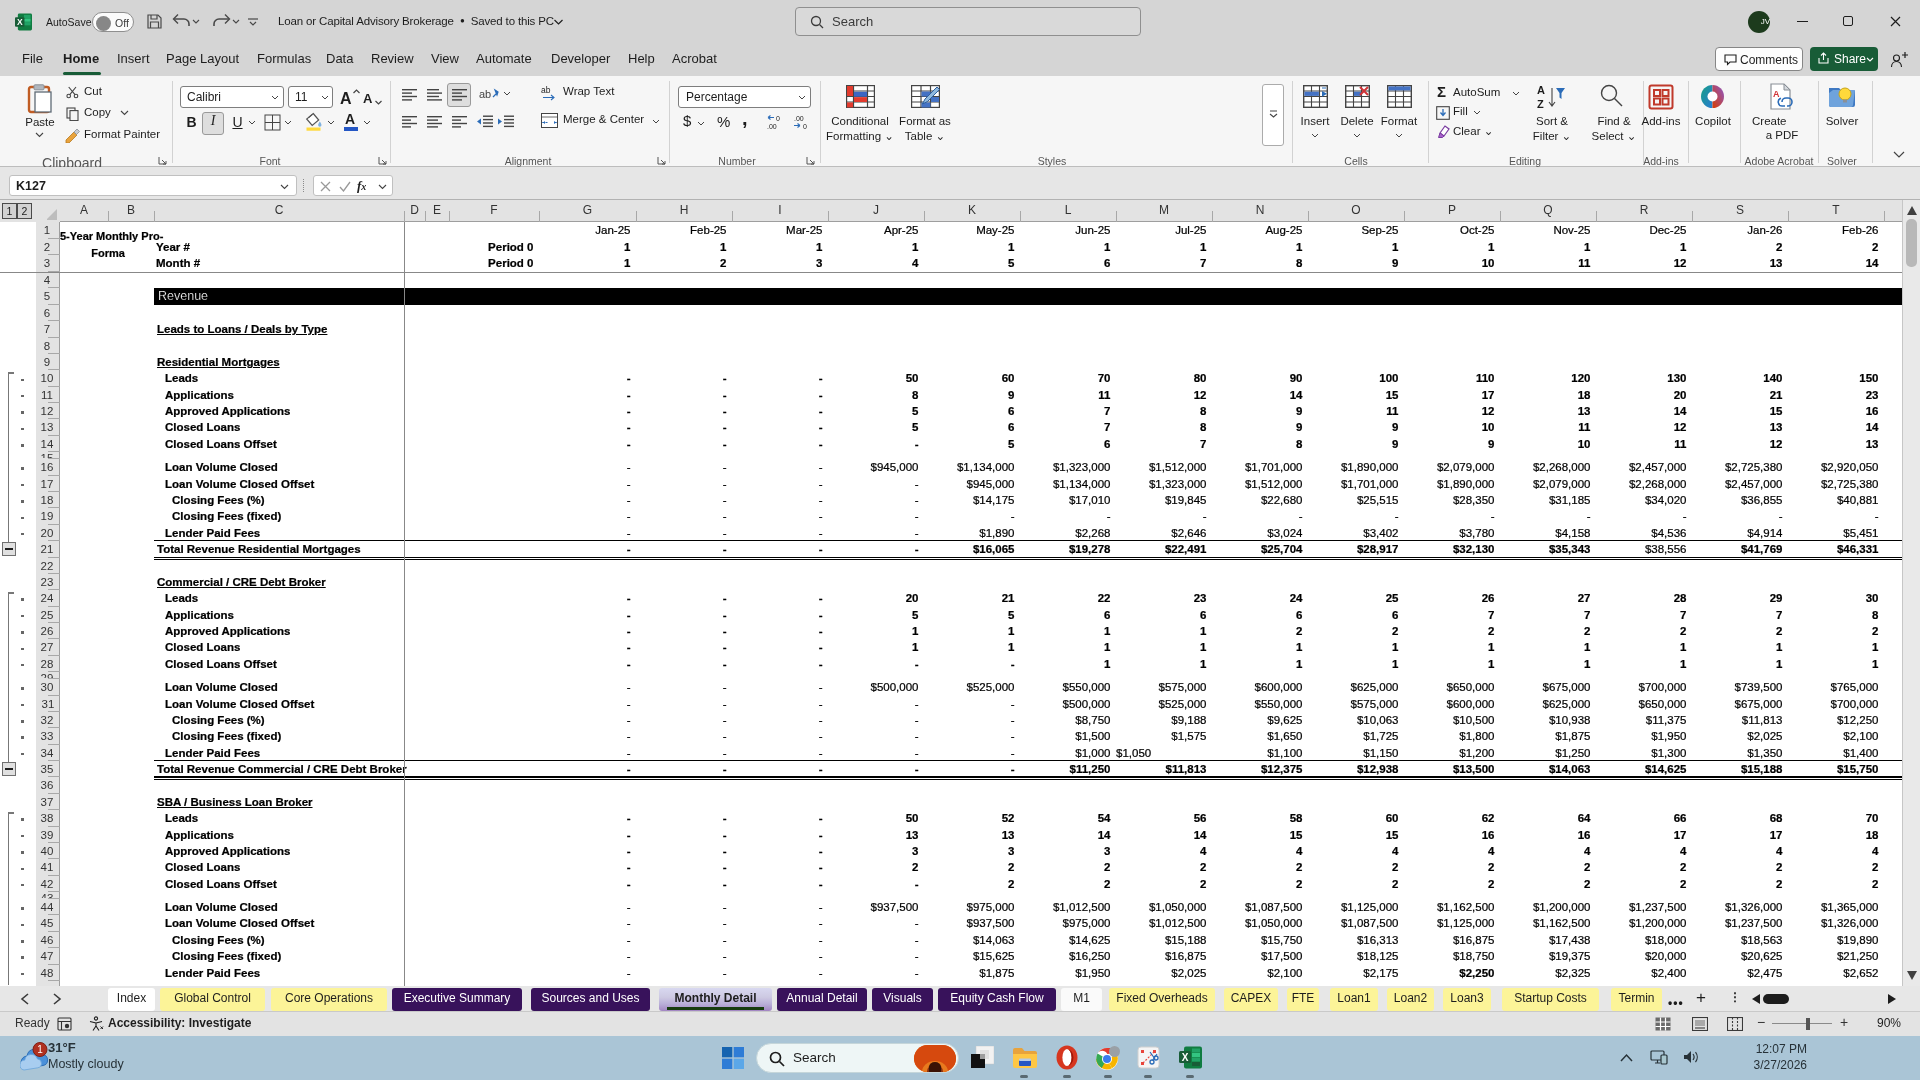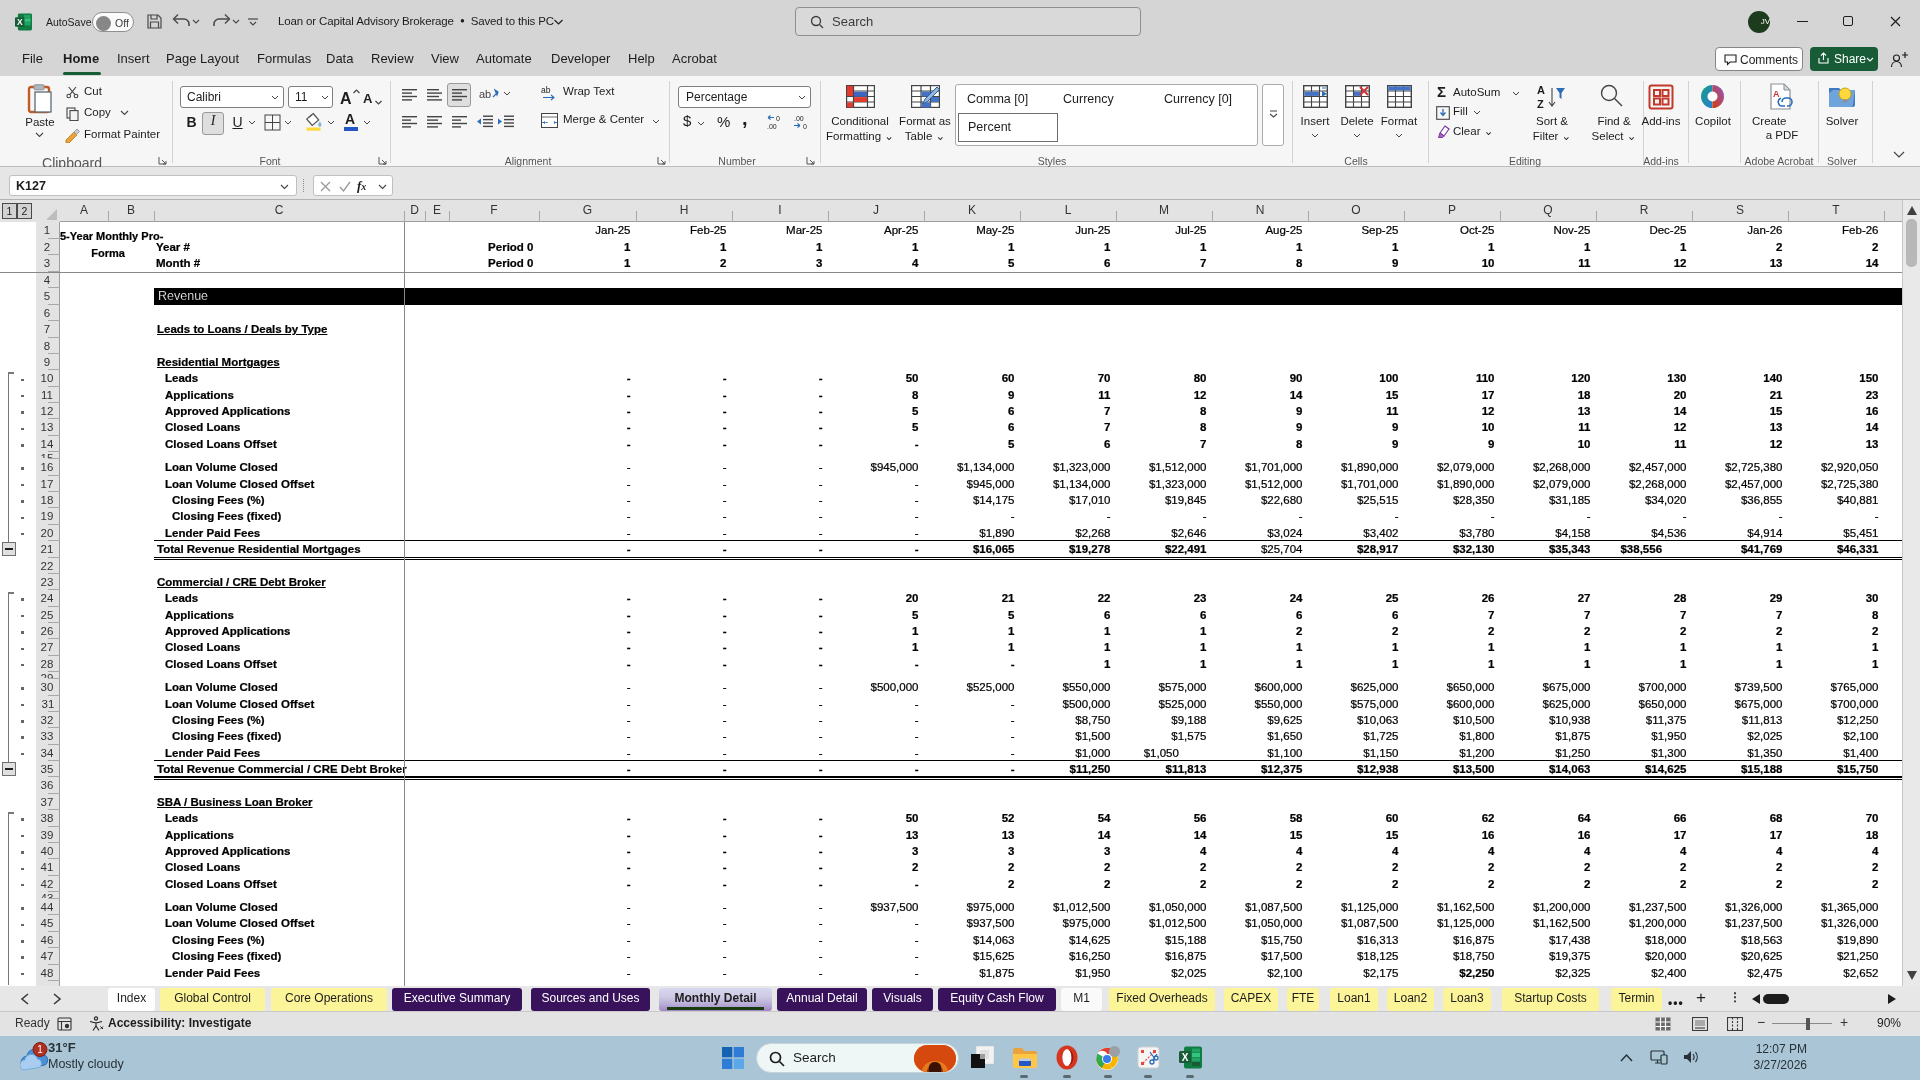--- a/index.html
+++ b/index.html
@@ -305,28 +305,20 @@
 <svg class="ic" style="left:911px;top:9px" width="29" height="23" viewBox="0 0 29 23">
 <rect x="0.5" y="0.5" width="28" height="22" fill="#fff" stroke="#444" stroke-width="1.4"></rect>
 <path d="M0.5 6 h28 M0.5 11.5 h28 M0.5 17 h28 M10 0.5 v22 M19.5 0.5 v22" stroke="#444" stroke-width="1.2"></path>
 <rect x="10.5" y="6.5" width="9" height="5" fill="#4472c4"></rect>
       <rect x="20" y="12" width="8" height="5" fill="#4472c4"></rect>
 <rect x="10.5" y="17.5" width="9" height="5" fill="#4472c4"></rect>
 <path d="M26 2 L14 14 l-2.5 5 5-2.5 L28.5 4.5z" fill="#8fb8dc" stroke="#2d5f9e" stroke-width="1"></path>
     </svg>
 <div class="ab" style="left:875px;top:39px;width:100px;text-align:center;font-size:11.5px;color:#1d1d1d">Format as</div>
 <div class="ab" style="left:875px;top:53px;width:100px;text-align:center;font-size:11.5px;color:#1d1d1d">Table ⌄</div>
-<div class="ab" style="left:955px;top:8px;width:303px;height:62px;background:#fff;border:1px solid #ababab;border-radius:3px">
-      <div class="ab" style="left:11px;top:7px;font-size:12.5px;color:#1d1d1d">Comma [0]</div>
-      <div class="ab" style="left:107px;top:7px;font-size:12.5px;color:#1d1d1d">Currency</div>
-      <div class="ab" style="left:208px;top:7px;font-size:12.5px;color:#1d1d1d">Currency [0]</div>
-      <div class="ab" style="left:2px;top:28px;width:100px;height:29px;border:1px solid #6e6e6e;background:#fff">
-        <div class="ab" style="left:9px;top:6px;font-size:12.5px;color:#1d1d1d">Percent</div>
-      </div>
-    </div>
 <div class="ab" style="left:1262px;top:8px;width:22px;height:62px;background:#fff;border:1px solid #ababab;border-radius:3px">
       <svg class="ic" style="left:6px;top:24px" width="9" height="12" viewBox="0 0 9 12" fill="none" stroke="#444" stroke-width="1.1">
         <path d="M1 1 h7 M1 4 l3.5 3 L8 4" transform="translate(0,1)"></path>
       </svg>
     </div>
 <div class="ab" style="left:992px;top:79px;width:120px;text-align:center;font-size:10.5px;color:#555">Styles</div>
 <div class="ab" style="left:1292px;top:5px;width:1px;height:82px;background:#d2d2d2"></div>
 <svg class="ic" style="left:1303px;top:9px" width="25" height="23" viewBox="0 0 25 23">
 <rect x="0.7" y="0.7" width="23.6" height="21.6" fill="#fff" stroke="#444" stroke-width="1.4"></rect>
 <path d="M0.7 6 h23.6 M0.7 11.5 h23.6 M0.7 17 h23.6 M8.5 0.7 v21.6 M16.5 0.7 v21.6" stroke="#444" stroke-width="1.1"></path>
@@ -857,25 +849,25 @@
 <div class="ab" style="left:1632px;top:302.7px;width:90.5px;height:16.4px;line-height:16.4px;font-size:11.5px;font-weight:normal;color:#000;text-align:right">$4,914</div>
 <div class="ab" style="left:1728px;top:302.7px;width:90.5px;height:16.4px;line-height:16.4px;font-size:11.5px;font-weight:normal;color:#000;text-align:right">$5,451</div>
 <div class="ab" style="left:97px;top:319.1px;height:16.4px;line-height:16.4px;font-size:11.5px;font-weight:bold;color:#000;white-space:nowrap">Total Revenue Residential Mortgages</div>
 <div class="ab" style="left:479px;top:319.1px;width:91.5px;height:16.4px;line-height:16.4px;font-size:11.5px;font-weight:bold;color:#000;text-align:right">-</div>
 <div class="ab" style="left:576px;top:319.1px;width:90.5px;height:16.4px;line-height:16.4px;font-size:11.5px;font-weight:bold;color:#000;text-align:right">-</div>
 <div class="ab" style="left:672px;top:319.1px;width:90.5px;height:16.4px;line-height:16.4px;font-size:11.5px;font-weight:bold;color:#000;text-align:right">-</div>
 <div class="ab" style="left:768px;top:319.1px;width:90.5px;height:16.4px;line-height:16.4px;font-size:11.5px;font-weight:bold;color:#000;text-align:right">-</div>
 <div class="ab" style="left:864px;top:319.1px;width:90.5px;height:16.4px;line-height:16.4px;font-size:11.5px;font-weight:bold;color:#000;text-align:right">$16,065</div>
 <div class="ab" style="left:960px;top:319.1px;width:90.5px;height:16.4px;line-height:16.4px;font-size:11.5px;font-weight:bold;color:#000;text-align:right">$19,278</div>
 <div class="ab" style="left:1056px;top:319.1px;width:90.5px;height:16.4px;line-height:16.4px;font-size:11.5px;font-weight:bold;color:#000;text-align:right">$22,491</div>
-<div class="ab" style="left:1152px;top:319.1px;width:90.5px;height:16.4px;line-height:16.4px;font-size:11.5px;font-weight:normal;color:#000;text-align:right">$25,704</div>
+<div class="ab" style="left:1152px;top:319.1px;width:90.5px;height:16.4px;line-height:16.4px;font-size:11.5px;font-weight:bold;color:#000;text-align:right">$25,704</div>
 <div class="ab" style="left:1248px;top:319.1px;width:90.5px;height:16.4px;line-height:16.4px;font-size:11.5px;font-weight:bold;color:#000;text-align:right">$28,917</div>
 <div class="ab" style="left:1344px;top:319.1px;width:90.5px;height:16.4px;line-height:16.4px;font-size:11.5px;font-weight:bold;color:#000;text-align:right">$32,130</div>
 <div class="ab" style="left:1440px;top:319.1px;width:90.5px;height:16.4px;line-height:16.4px;font-size:11.5px;font-weight:bold;color:#000;text-align:right">$35,343</div>
-<div class="ab" style="left:1536px;top:319.1px;width:90.5px;height:16.4px;line-height:16.4px;font-size:11.5px;font-weight:bold;color:#000;text-align:center">$38,556</div>
+<div class="ab" style="left:1536px;top:319.1px;width:90.5px;height:16.4px;line-height:16.4px;font-size:11.5px;font-weight:normal;color:#000;text-align:right">$38,556</div>
 <div class="ab" style="left:1632px;top:319.1px;width:90.5px;height:16.4px;line-height:16.4px;font-size:11.5px;font-weight:bold;color:#000;text-align:right">$41,769</div>
 <div class="ab" style="left:1728px;top:319.1px;width:90.5px;height:16.4px;line-height:16.4px;font-size:11.5px;font-weight:bold;color:#000;text-align:right">$46,331</div>
 <div class="ab" style="left:105px;top:368.2px;height:16.4px;line-height:16.4px;font-size:11.5px;font-weight:bold;color:#000;white-space:nowrap">Leads</div>
 <div class="ab" style="left:479px;top:368.2px;width:91.5px;height:16.4px;line-height:16.4px;font-size:11.5px;font-weight:bold;color:#000;text-align:right">-</div>
 <div class="ab" style="left:576px;top:368.2px;width:90.5px;height:16.4px;line-height:16.4px;font-size:11.5px;font-weight:bold;color:#000;text-align:right">-</div>
 <div class="ab" style="left:672px;top:368.2px;width:90.5px;height:16.4px;line-height:16.4px;font-size:11.5px;font-weight:bold;color:#000;text-align:right">-</div>
 <div class="ab" style="left:768px;top:368.2px;width:90.5px;height:16.4px;line-height:16.4px;font-size:11.5px;font-weight:bold;color:#000;text-align:right">20</div>
 <div class="ab" style="left:864px;top:368.2px;width:90.5px;height:16.4px;line-height:16.4px;font-size:11.5px;font-weight:bold;color:#000;text-align:right">21</div>
 <div class="ab" style="left:960px;top:368.2px;width:90.5px;height:16.4px;line-height:16.4px;font-size:11.5px;font-weight:bold;color:#000;text-align:right">22</div>
 <div class="ab" style="left:1056px;top:368.2px;width:90.5px;height:16.4px;line-height:16.4px;font-size:11.5px;font-weight:bold;color:#000;text-align:right">23</div>
@@ -1006,21 +998,21 @@
 <div class="ab" style="left:1536px;top:506.3px;width:90.5px;height:16.4px;line-height:16.4px;font-size:11.5px;font-weight:normal;color:#000;text-align:right">$1,950</div>
 <div class="ab" style="left:1632px;top:506.3px;width:90.5px;height:16.4px;line-height:16.4px;font-size:11.5px;font-weight:normal;color:#000;text-align:right">$2,025</div>
 <div class="ab" style="left:1728px;top:506.3px;width:90.5px;height:16.4px;line-height:16.4px;font-size:11.5px;font-weight:normal;color:#000;text-align:right">$2,100</div>
 <div class="ab" style="left:105px;top:522.6px;height:16.4px;line-height:16.4px;font-size:11.5px;font-weight:bold;color:#000;white-space:nowrap">Lender Paid Fees</div>
 <div class="ab" style="left:479px;top:522.6px;width:91.5px;height:16.4px;line-height:16.4px;font-size:11.5px;font-weight:normal;color:#000;text-align:right">-</div>
 <div class="ab" style="left:576px;top:522.6px;width:90.5px;height:16.4px;line-height:16.4px;font-size:11.5px;font-weight:normal;color:#000;text-align:right">-</div>
 <div class="ab" style="left:672px;top:522.6px;width:90.5px;height:16.4px;line-height:16.4px;font-size:11.5px;font-weight:normal;color:#000;text-align:right">-</div>
 <div class="ab" style="left:768px;top:522.6px;width:90.5px;height:16.4px;line-height:16.4px;font-size:11.5px;font-weight:normal;color:#000;text-align:right">-</div>
 <div class="ab" style="left:864px;top:522.6px;width:90.5px;height:16.4px;line-height:16.4px;font-size:11.5px;font-weight:normal;color:#000;text-align:right">-</div>
 <div class="ab" style="left:960px;top:522.6px;width:90.5px;height:16.4px;line-height:16.4px;font-size:11.5px;font-weight:normal;color:#000;text-align:right">$1,000</div>
-<div class="ab" style="left:1056px;top:522.6px;width:90.5px;height:16.4px;line-height:16.4px;font-size:11.5px;font-weight:normal;color:#000;text-align:center">$1,050</div>
+<div class="ab" style="left:1056px;top:522.6px;width:90.5px;height:16.4px;line-height:16.4px;font-size:11.5px;font-weight:normal;color:#000;text-align:left">$1,050</div>
 <div class="ab" style="left:1152px;top:522.6px;width:90.5px;height:16.4px;line-height:16.4px;font-size:11.5px;font-weight:normal;color:#000;text-align:right">$1,100</div>
 <div class="ab" style="left:1248px;top:522.6px;width:90.5px;height:16.4px;line-height:16.4px;font-size:11.5px;font-weight:normal;color:#000;text-align:right">$1,150</div>
 <div class="ab" style="left:1344px;top:522.6px;width:90.5px;height:16.4px;line-height:16.4px;font-size:11.5px;font-weight:normal;color:#000;text-align:right">$1,200</div>
 <div class="ab" style="left:1440px;top:522.6px;width:90.5px;height:16.4px;line-height:16.4px;font-size:11.5px;font-weight:normal;color:#000;text-align:right">$1,250</div>
 <div class="ab" style="left:1536px;top:522.6px;width:90.5px;height:16.4px;line-height:16.4px;font-size:11.5px;font-weight:normal;color:#000;text-align:right">$1,300</div>
 <div class="ab" style="left:1632px;top:522.6px;width:90.5px;height:16.4px;line-height:16.4px;font-size:11.5px;font-weight:normal;color:#000;text-align:right">$1,350</div>
 <div class="ab" style="left:1728px;top:522.6px;width:90.5px;height:16.4px;line-height:16.4px;font-size:11.5px;font-weight:normal;color:#000;text-align:right">$1,400</div>
 <div class="ab" style="left:97px;top:539.0px;height:16.4px;line-height:16.4px;font-size:11.5px;font-weight:bold;color:#000;white-space:nowrap">Total Revenue Commercial / CRE Debt Broker</div>
 <div class="ab" style="left:479px;top:539.0px;width:91.5px;height:16.4px;line-height:16.4px;font-size:11.5px;font-weight:bold;color:#000;text-align:right">-</div>
 <div class="ab" style="left:576px;top:539.0px;width:90.5px;height:16.4px;line-height:16.4px;font-size:11.5px;font-weight:bold;color:#000;text-align:right">-</div>

